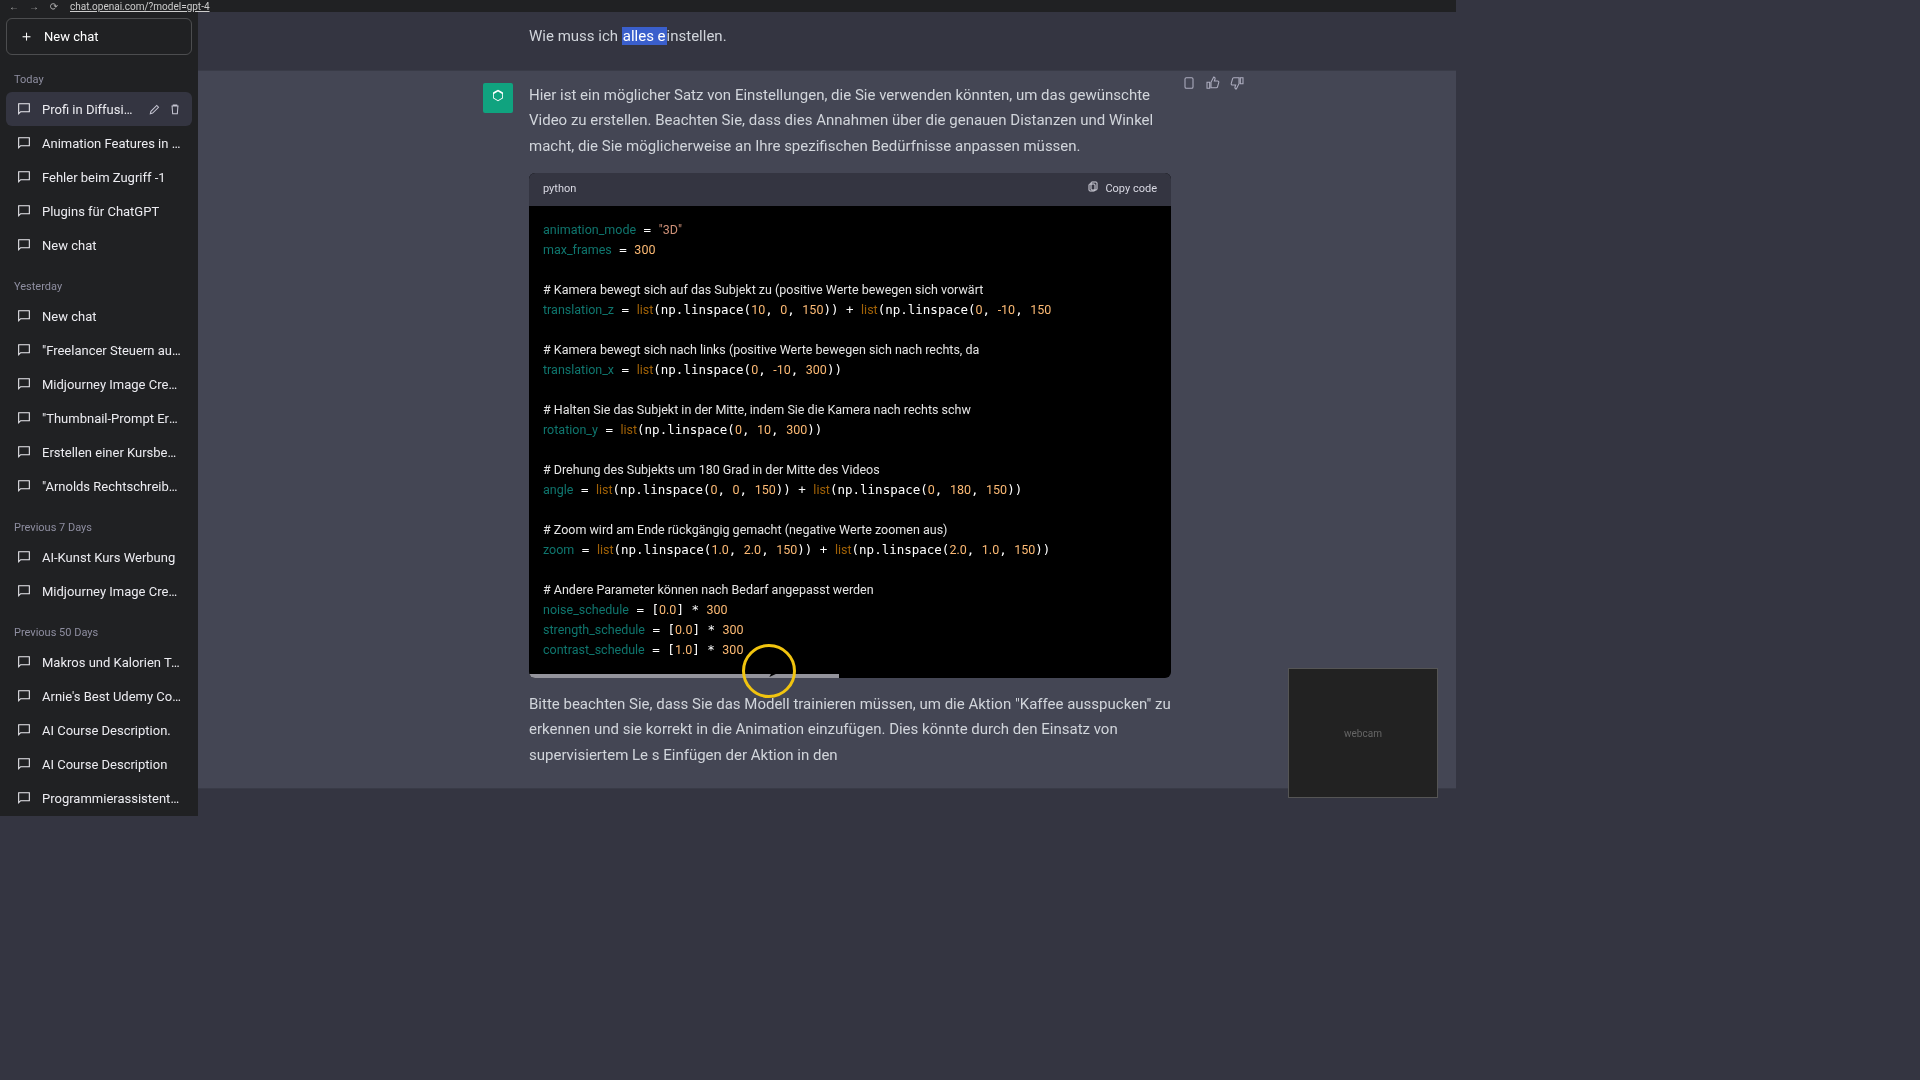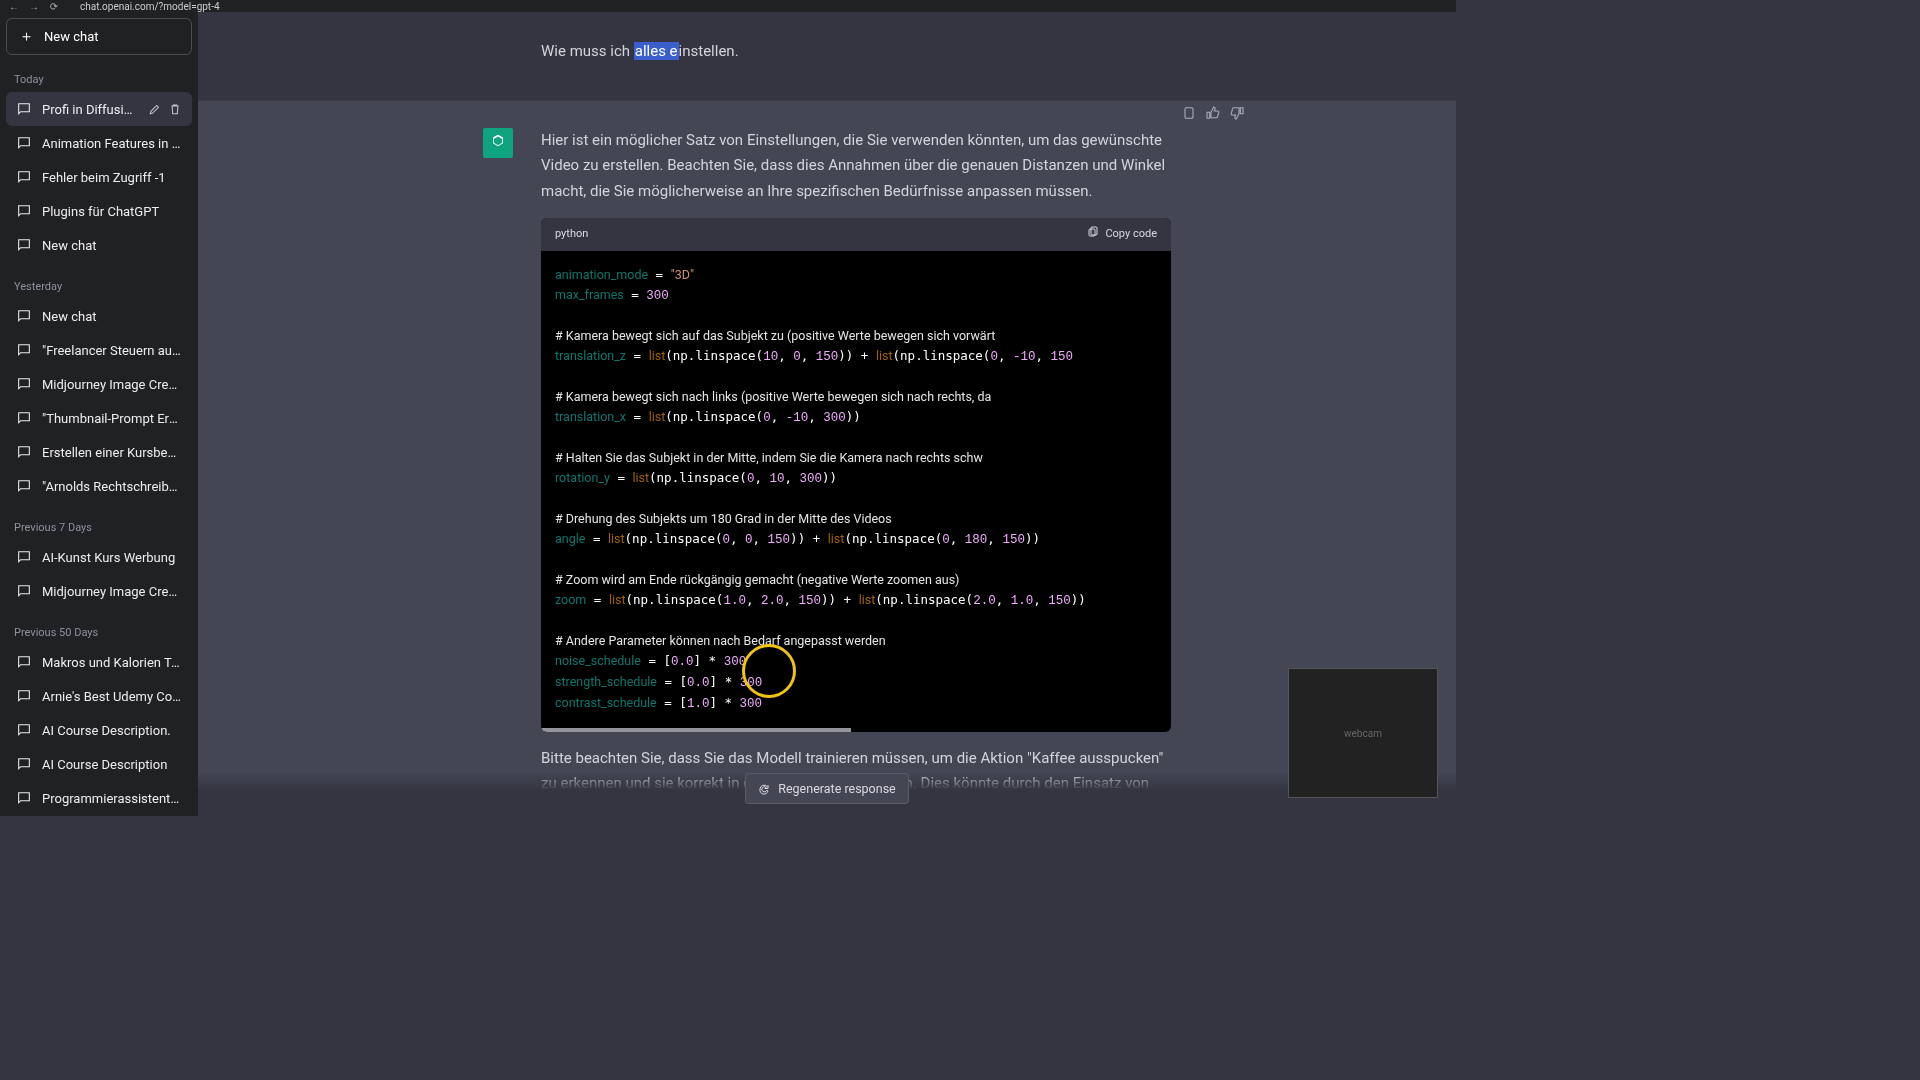--- a/index.html
+++ b/index.html
@@ -1,21 +1,21 @@
 <!DOCTYPE html>
 <html><head>
 <meta charset="utf-8">
 <style>
 * { margin: 0; padding: 0; box-sizing: border-box; font-family: -apple-system, BlinkMacSystemFont, "Segoe UI", Roboto, sans-serif; }
 body { background: #343541; color: #ececf1; overflow: hidden; width: 1456px; height: 816px; position: relative; }
 
 
 .browser-bar { height: 12px; background: #202123; display: flex; align-items: center; padding: 0 8px; gap: 8px; color: #aaa; font-size: 10px; overflow: hidden; }
 .browser-bar .nav-icon { width: 12px; height: 12px; display: inline-flex; align-items: center; justify-content: center; }
-.url { color: #ccc; margin-left: 12px; }
+.url { color: #ccc; margin-left: 2px; text-decoration: underline; }
 
 .app { display: flex; height: calc(100% - 12px); }
 
 
 .sidebar { width: 198px; background: #202123; color: #ececf1; display: flex; flex-direction: column; padding: 6px; overflow-y: auto; }
 .new-chat-btn { display: flex; align-items: center; gap: 10px; padding: 10px 12px; border: 1px solid rgba(255,255,255,0.2); border-radius: 6px; cursor: pointer; font-size: 13px; color: #fff; }
 .plus-icon { font-size: 15px; line-height: 1; }
 .sidebar-section { margin-top: 14px; }
 .sidebar-section-title { font-size: 11px; color: #8e8ea0; padding: 4px 8px 6px; }
 .sidebar-item { display: flex; align-items: center; gap: 10px; padding: 9px 10px; border-radius: 6px; cursor: pointer; font-size: 13px; color: #ececf1; white-space: nowrap; overflow: hidden; text-overflow: ellipsis; position: relative; }
@@ -25,42 +25,42 @@
 .sidebar-item .actions { display: none; gap: 6px; flex-shrink: 0; }
 .sidebar-item.active .actions { display: flex; }
 .sidebar-item .mini-icon { width: 14px; height: 14px; color: #c5c5d2; }
 
 
 .main { flex: 1; display: flex; flex-direction: column; position: relative; }
 .messages { flex: 1; overflow-y: auto; }
 .msg-row { display: flex; justify-content: center; padding: 0; }
 .msg-row.user-row { background: #343541; }
 .msg-row.assistant-row { background: #444654; border-top: 1px solid rgba(0,0,0,0.15); border-bottom: 1px solid rgba(0,0,0,0.15); }
-.msg-inner { width: 100%; max-width: 720px; display: flex; gap: 28px; padding: 27px 16px; position: relative; }
+.msg-inner { width: 100%; max-width: 720px; display: flex; gap: 16px; padding: 12px 16px; position: relative; }
 .avatar { width: 30px; height: 30px; flex-shrink: 0; border-radius: 2px; }
 .avatar.assistant { background: #10a37f; display: flex; align-items: center; justify-content: center; }
 .avatar.assistant svg { width: 20px; height: 20px; color: #fff; }
 .avatar.spacer { background: transparent; }
 .msg-content { flex: 1; min-width: 0; font-size: 15px; line-height: 1.7; color: #d1d5db; }
 .msg-content p { margin-bottom: 8px; }
 .hl { background: #3a5fcc; color: #fff; padding: 0 1px; }
 
 .row-actions { position: absolute; right: -58px; top: 4px; display: flex; gap: 8px; color: #acacbe; }
 .row-actions .act { width: 16px; height: 16px; cursor: pointer; }
 
 
 .codeblock { background: #000; border-radius: 6px; margin: 14px 0 4px; overflow: hidden; position: relative; }
 .codeblock-head { display: flex; justify-content: space-between; align-items: center; background: #343541; color: #d9d9e3; font-size: 11px; padding: 7px 14px; }
 .copy-code { display: flex; gap: 6px; cursor: pointer; font-size: 11px; }
 .code-body { padding: 14px 14px 18px; font-family: ui-monospace, SFMono-Regular, Menlo, monospace; font-size: 12.5px; line-height: 1.6; color: #fff; overflow-x: auto; white-space: pre; position: relative; }
 .code-body::-webkit-scrollbar { height: 8px; }
 .codeblock-scroll { position: absolute; left: 0; bottom: 0; height: 4px; width: 310px; background: #94949c; }
 .tk-cmt { color: #e5e5e5; }
 .tk-str { color: #ce9178; }
-.tk-num { color: #f0abfc; font-family: Liberation Mono, monospace; }
+.tk-num { color: #fdba74; }
 .tk-fn { color: #a16207; }
 .tk-var { color: #0f766e; }
 
 
 .bottom-area { position: absolute; left: 0; right: 0; bottom: 0; padding: 0 0 4px; background: linear-gradient(180deg, rgba(52,53,65,0), #343541 40%); }
 .regen-wrap { display: flex; justify-content: center; margin-bottom: 8px; }
 .regen-btn { display: flex; align-items: center; gap: 8px; background: #444654; border: 1px solid rgba(255,255,255,0.12); color: #d9d9e3; font-size: 12.5px; padding: 7px 12px; border-radius: 4px; cursor: pointer; }
 .input-wrap { width: 100%; max-width: 720px; margin: 0 auto; position: relative; }
 .msg-input { width: 100%; background: #40414f; border: 1px solid rgba(0,0,0,0.1); border-radius: 6px; color: #ececf1; font-size: 14px; padding: 12px 44px 12px 14px; outline: none; box-shadow: 0 0 6px rgba(0,0,0,0.1); }
 .send-btn { position: absolute; right: 10px; top: 50%; transform: translateY(-50%); width: 24px; height: 24px; display: flex; align-items: center; justify-content: center; color: #6b6c7b; cursor: pointer; }
@@ -301,27 +301,19 @@
             <svg class="act" viewBox="0 0 24 24">
                 <path fill="none" stroke="currentColor" stroke-width="1.6" d="M17 13V4h4v9h-4zm-2-9v9l-4 8c-1.5 0-2.5-1.5-2-3l1-3H5c-1 0-2-1-1.7-2l2-7C5.5 4.3 6.2 4 7 4h8z"></path>
               </svg>
           </div>
         </div>
       </div>
 
     </div>
 
     <div class="bottom-area">
-      <div class="regen-wrap">
-        <div class="regen-btn">
-          <svg width="12" height="12" viewBox="0 0 24 24">
-              <path fill="none" stroke="currentColor" stroke-width="2" d="M4 12a8 8 0 0 1 14-5l2-2v6h-6l2-2a5 5 0 1 0 1 6l3 1a8 8 0 0 1-16-4z"></path>
-            </svg>
-          <span>Regenerate response</span>
-        </div>
-      </div>
     </div>
   </main>
 </div>
 
 <div class="cursor-highlight"></div>
 <div class="cursor-arrow">➤</div>
 <div class="webcam">webcam</div>
 
 </body></html>

